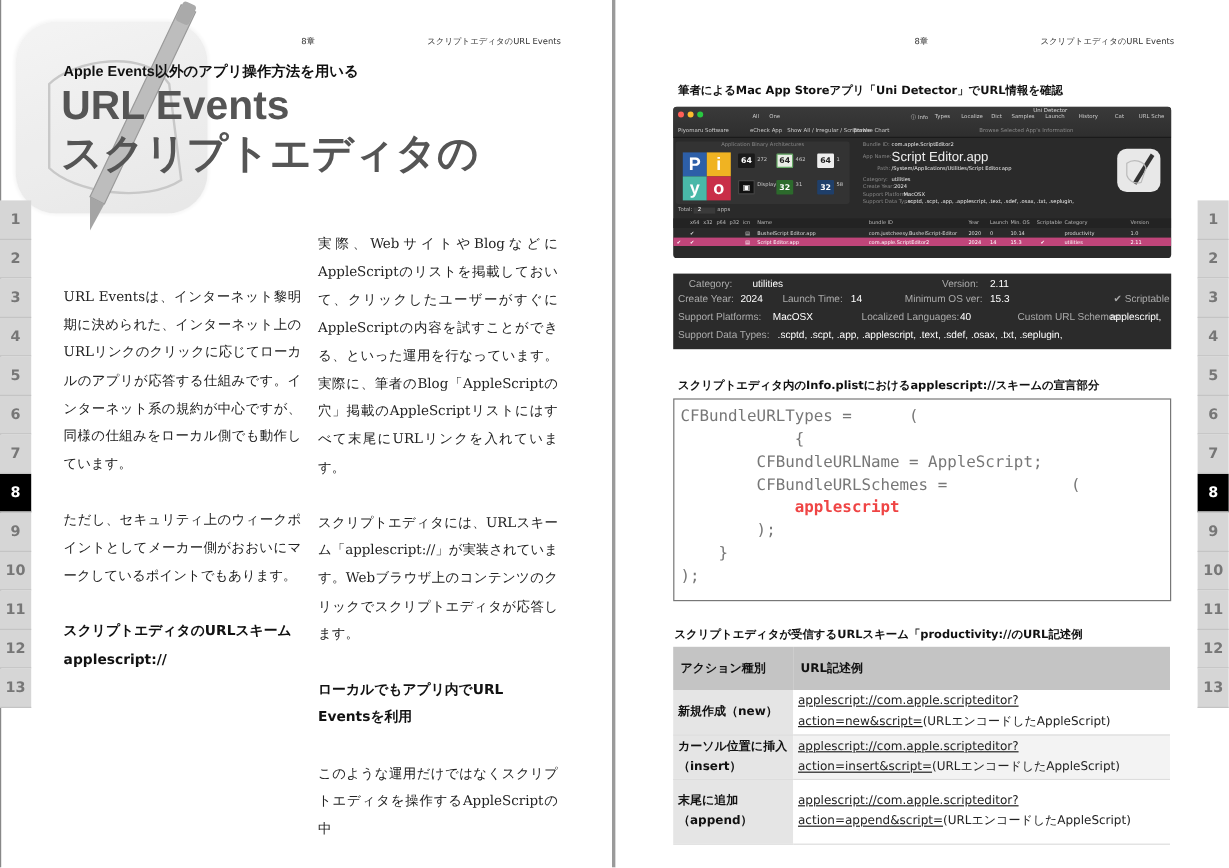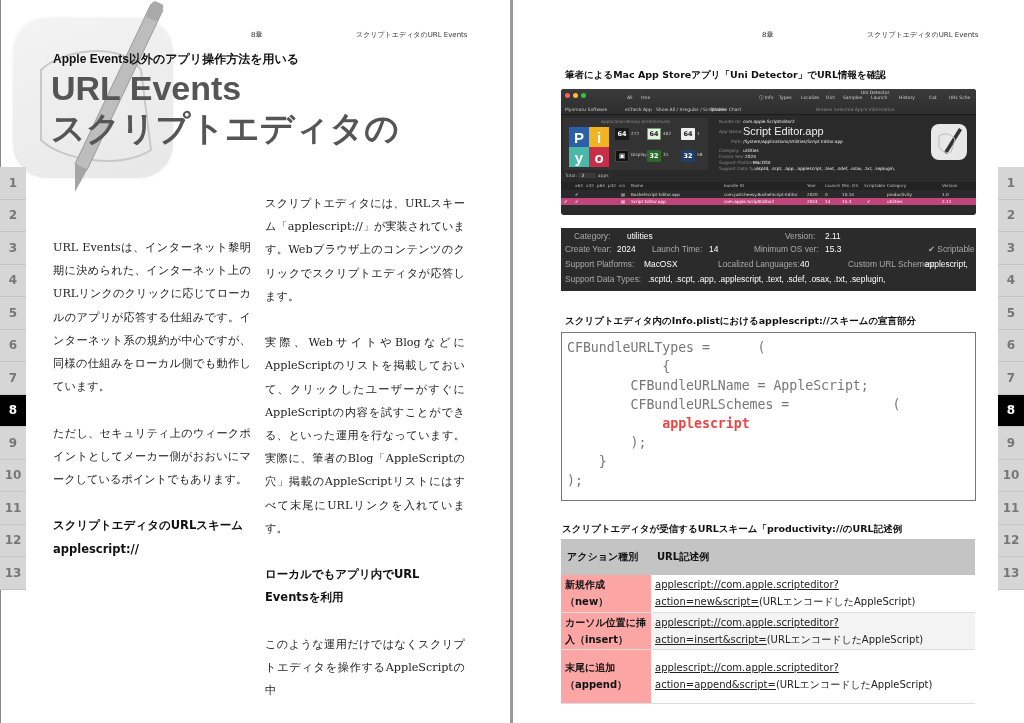--- a/index.html
+++ b/index.html
@@ -68,21 +68,21 @@
   .info-strip span { position: absolute; white-space: nowrap; }
   .info-strip .v { color: #fff; }
 
   .code-box { position: absolute; left: 561px; top: 332px; width: 415px; height: 169px; border: 1px solid #777; background: #fff; }
   .code-box pre { position: absolute; left: 5px; top: 5px; font-family: "DejaVu Sans Mono", monospace; font-size: 13.2px; line-height: 19px; color: #777; white-space: pre; }
   .code-box .hl { color: #ef4444; font-weight: bold; }
 
   .url-table { position: absolute; left: 561px; top: 539px; width: 414px; border-collapse: collapse; font-family: "DejaVu Sans", sans-serif; font-size: 10px; }
   .url-table th { background: #c4c4c4; text-align: left; font-weight: bold; height: 18px; padding: 11px 6px; font-size: 10px; color: #111; }
   .url-table td { border-bottom: 1px solid #ddd; padding: 1px 4px; line-height: 17px; vertical-align: middle; color: #222; }
-  .url-table td.k { background: #fca5a5; font-weight: bold; width: 90px; padding-left: 4px; color: #111; font-size: 10px; }
+  .url-table td.k { background: #e5e5e5; font-weight: bold; width: 100px; padding-left: 4px; color: #111; font-size: 10px; }
   .url-table td.v { background: #fff; font-size: 10px; }
   .url-table tr.alt td.v { background: #f3f3f3; }
   .url-table .u { text-decoration: underline; }
 </style>
 </head>
 <body>
 
 <div class="page page-left">
   <div class="hero-icon"></div>
   <svg class="hero-pen" viewBox="0 0 180 200">
@@ -101,22 +101,22 @@
     <div>スクリプトエディタの</div>
   </div>
 
   <div class="body-col col1">
     <p>URL Eventsは、インターネット黎明期に決められた、インターネット上のURLリンクのクリックに応じてローカルのアプリが応答する仕組みです。インターネット系の規約が中心ですが、同様の仕組みをローカル側でも動作しています。</p>
     <p>ただし、セキュリティ上のウィークポイントとしてメーカー側がおおいにマークしているポイントでもあります。</p>
     <h3>スクリプトエディタのURLスキーム applescript://</h3>
   </div>
 
   <div class="body-col col2">
+    <p>実際、WebサイトやBlogなどにAppleScriptのリストを掲載しておいて、クリックしたユーザーがすぐにAppleScriptの内容を試すことができる、といった運用を行なっています。実際に、筆者のBlog「AppleScriptの穴」掲載のAppleScriptリストにはすべて末尾にURLリンクを入れています。</p>
     <p>スクリプトエディタには、URLスキーム「applescript://」が実装されています。Webブラウザ上のコンテンツのクリックでスクリプトエディタが応答します。</p>
-    <p>実際、WebサイトやBlogなどにAppleScriptのリストを掲載しておいて、クリックしたユーザーがすぐにAppleScriptの内容を試すことができる、といった運用を行なっています。実際に、筆者のBlog「AppleScriptの穴」掲載のAppleScriptリストにはすべて末尾にURLリンクを入れています。</p>
     <h3>ローカルでもアプリ内でURL Eventsを利用</h3>
     <p>このような運用だけではなくスクリプトエディタを操作するAppleScriptの中</p>
   </div>
 </div>
 
 <div class="thumb-index left">
   <div class="thumb-tab">1</div>
   <div class="thumb-tab">2</div>
   <div class="thumb-tab">3</div>
   <div class="thumb-tab">4</div>

